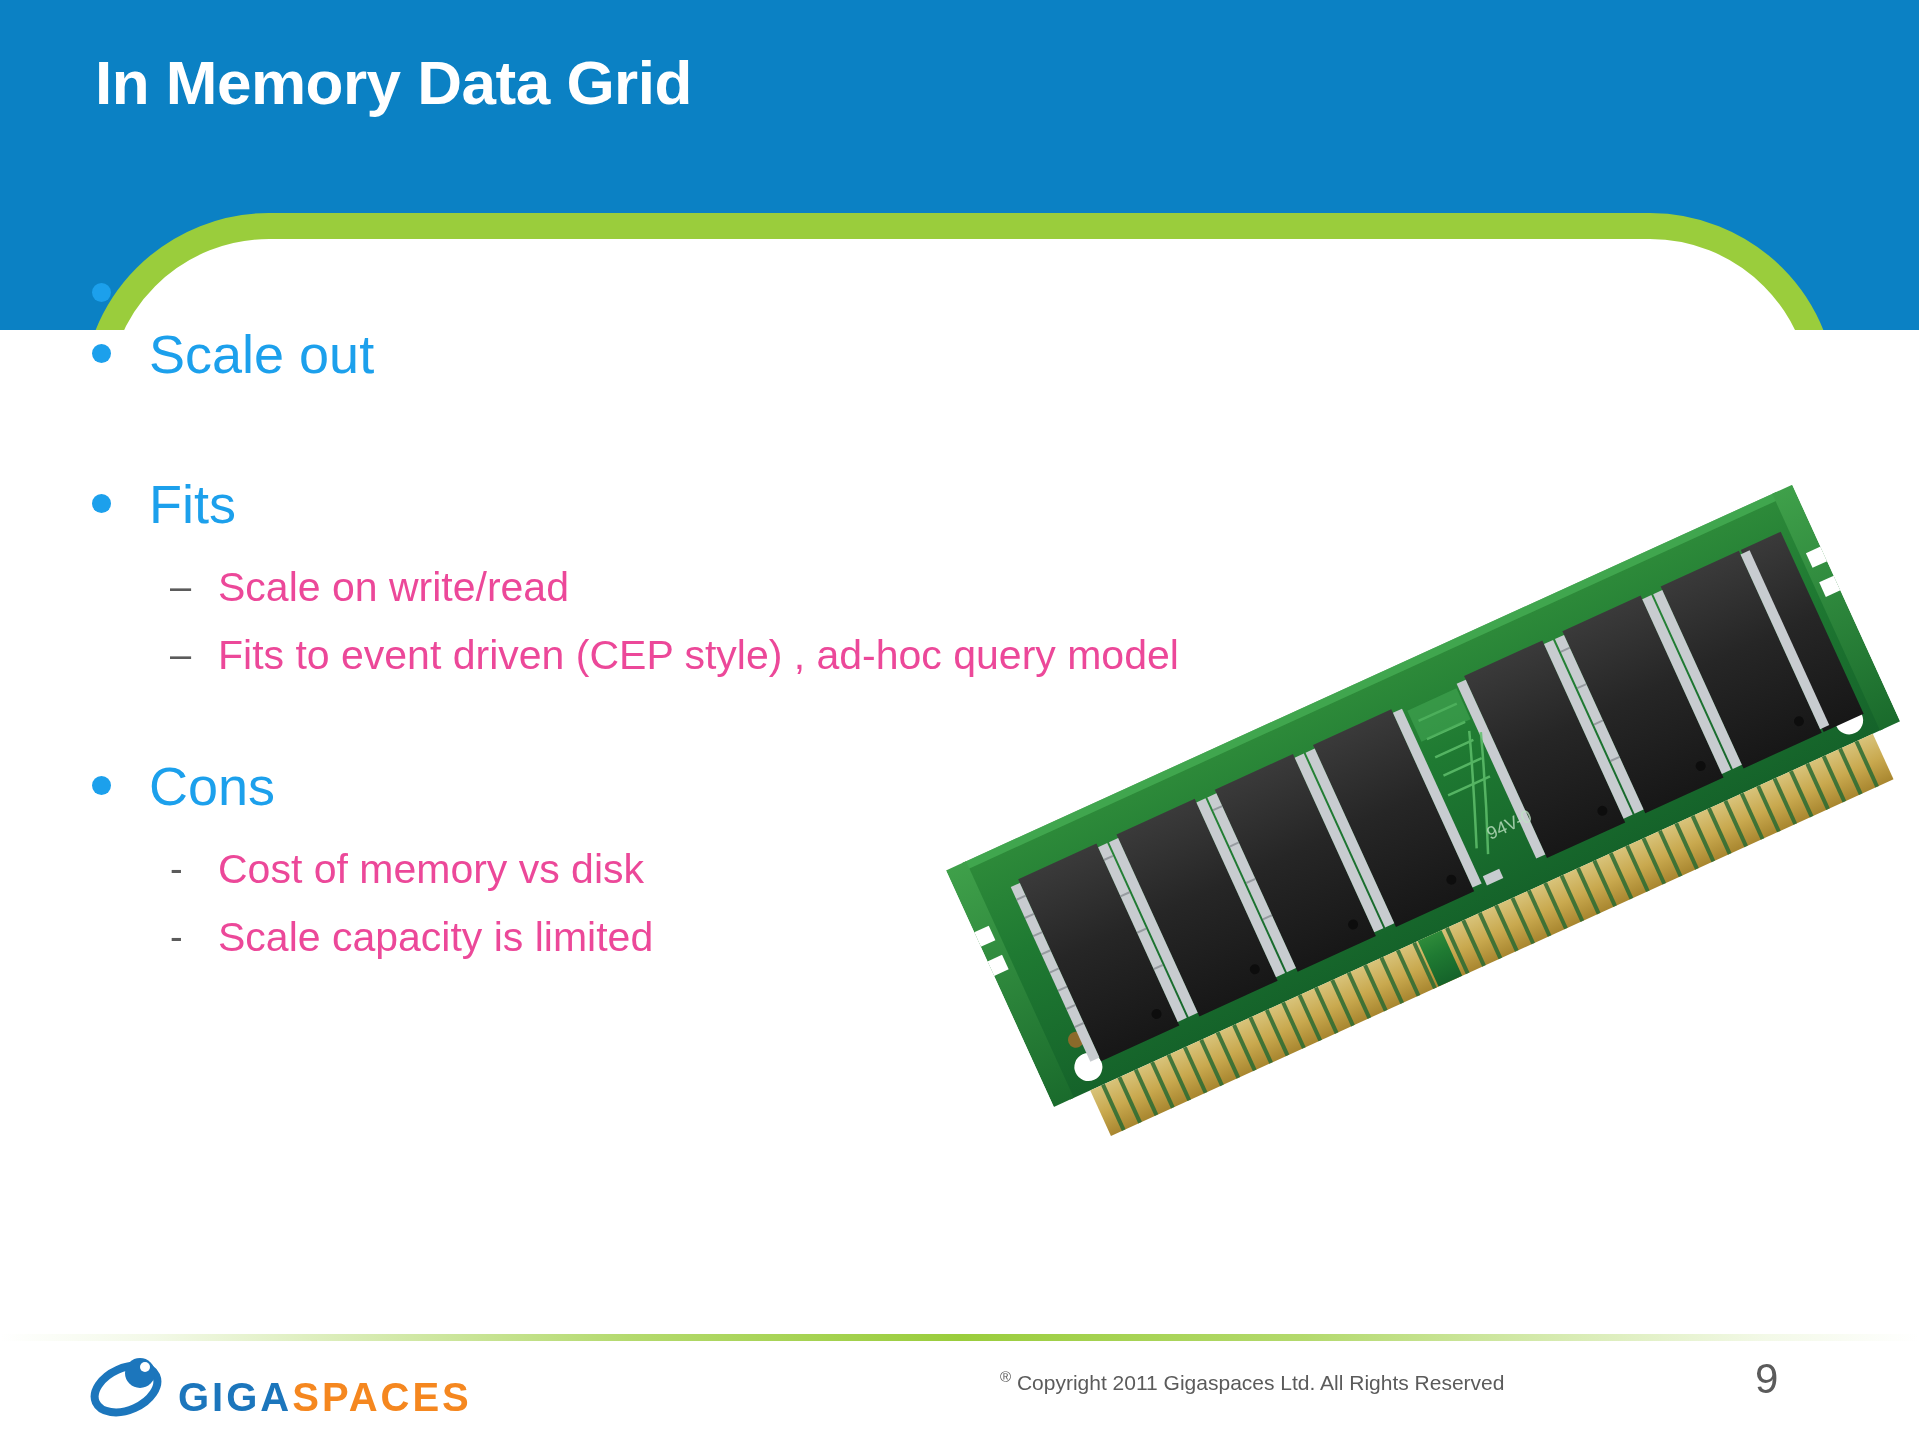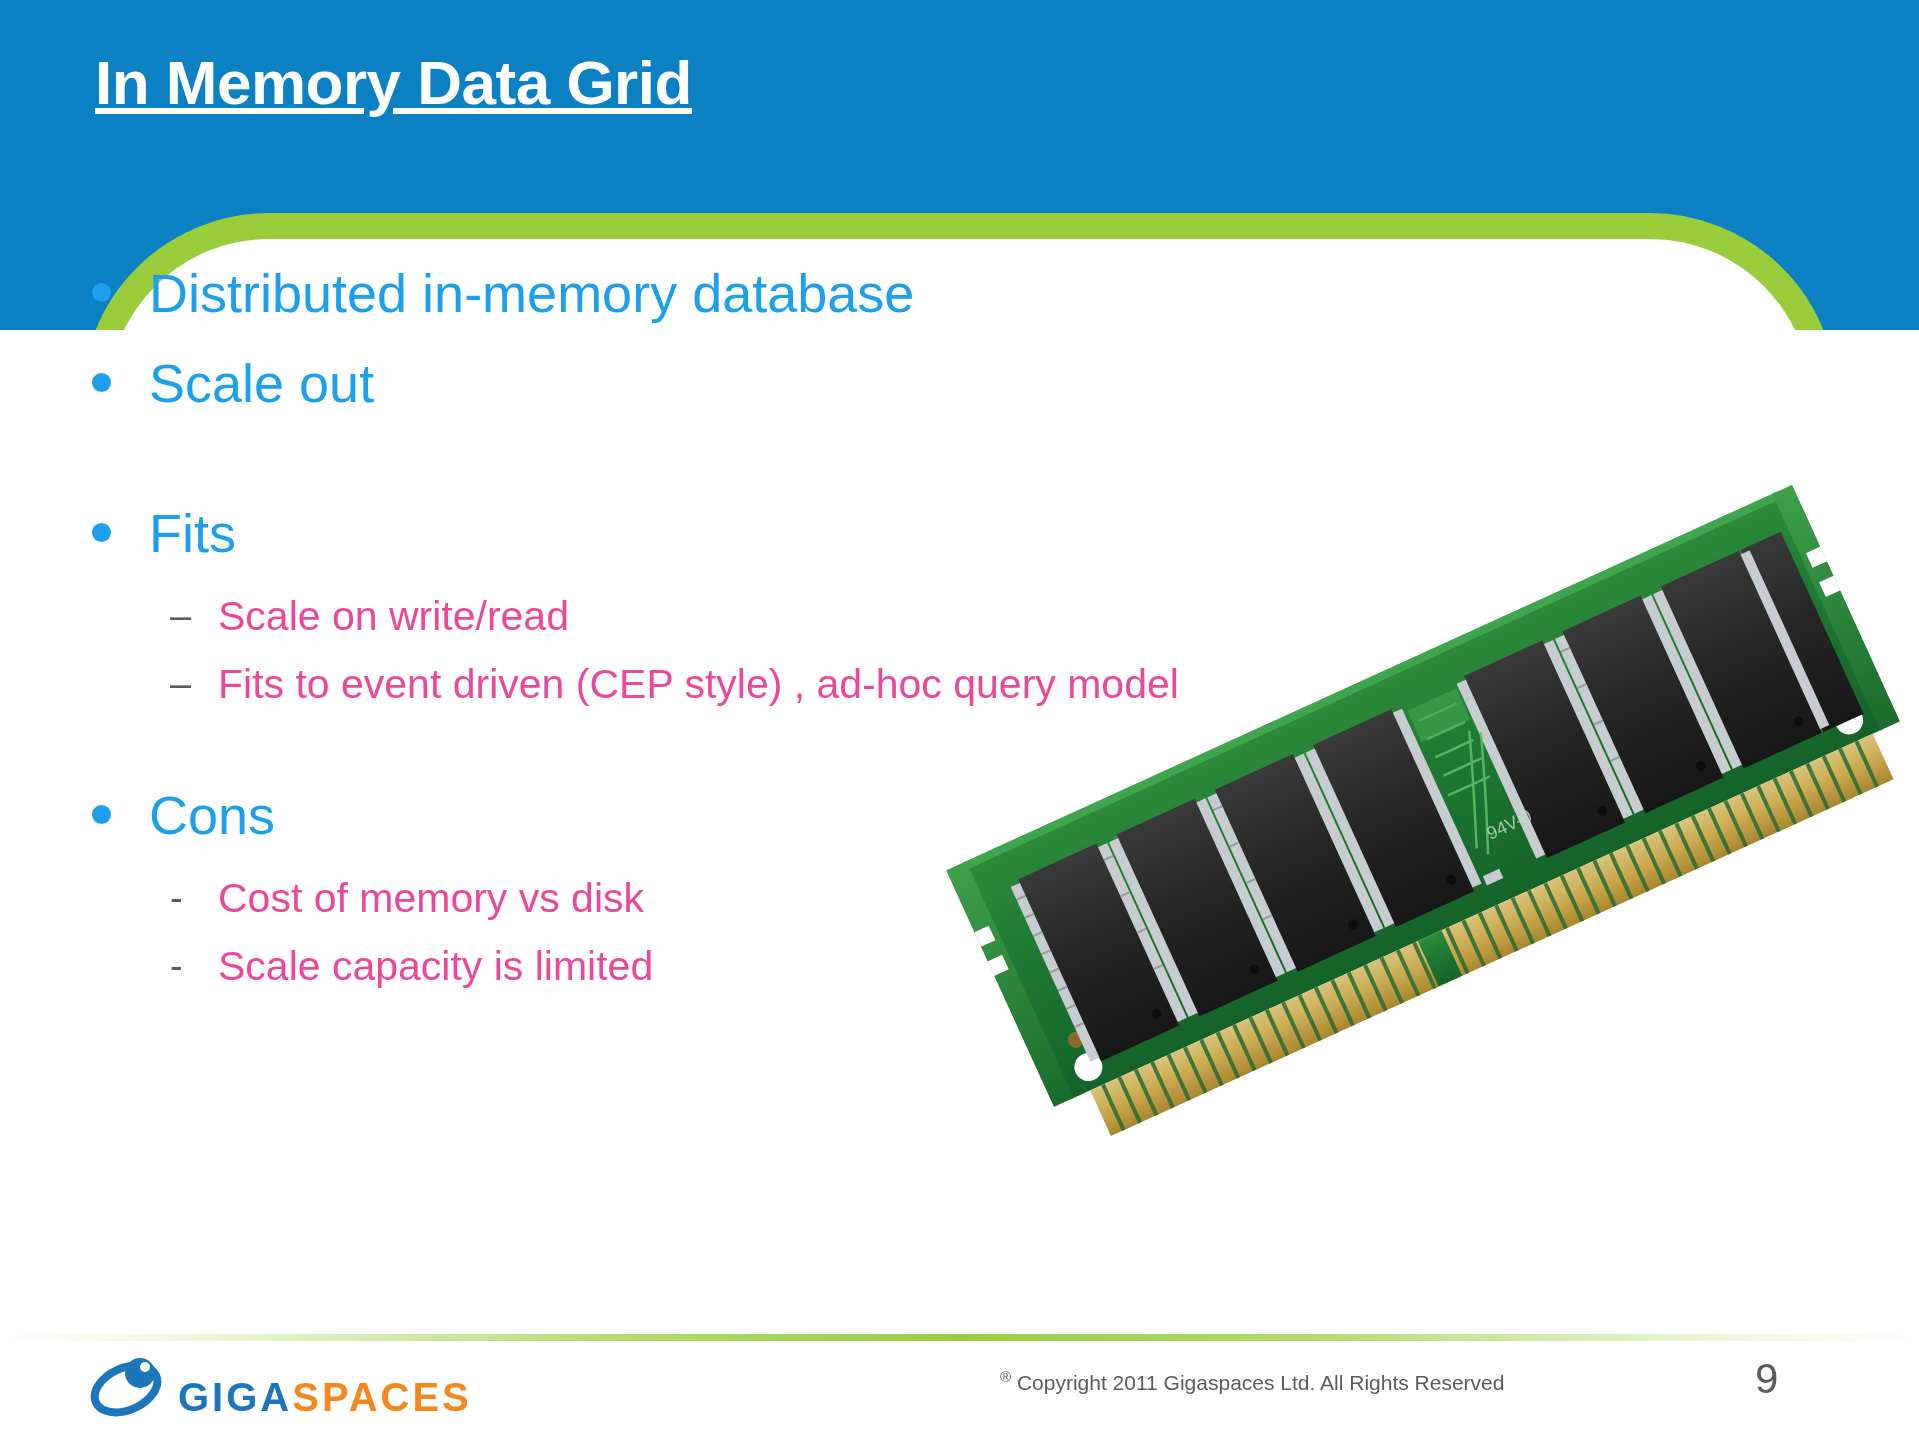--- a/index.html
+++ b/index.html
@@ -31,21 +31,20 @@
     position: absolute;
     left: 95px;
     top: 52px;
     font-size: 62px;
     font-weight: bold;
     color: #ffffff;
     letter-spacing: -0.5px;
     line-height: 1;
     z-index: 4;
     white-space: nowrap;
-    text-decoration: underline;
   }
 
   
   .card-wrap {
     position: absolute;
     left: 0;
     top: 100px;
     width: 1919px;
     height: 500px;
     z-index: 2;
@@ -386,21 +385,20 @@
       <rect x="486" y="86" width="54" height="34" fill="#46A955" opacity="0.55"></rect>
       <text x="508" y="238" fill="#BFE3C4" font-family="'Liberation Sans', sans-serif" font-size="18" opacity="0.8">94V-0</text>
       <rect x="486" y="268" width="18" height="10" fill="#C8CCD0"></rect>
     </svg>
   </div>
 
   <div class="body-area">
 
     <div class="bullet-row l1">
       <span class="dot"></span>
-      <span class="txt">Distributed in-memory database</span>
     </div>
 
     <div class="bullet-row l1">
       <span class="dot"></span>
       <span class="txt">Scale out</span>
     </div>
 
     <div class="spacer-md"></div>
 
     <div class="bullet-row l1">

